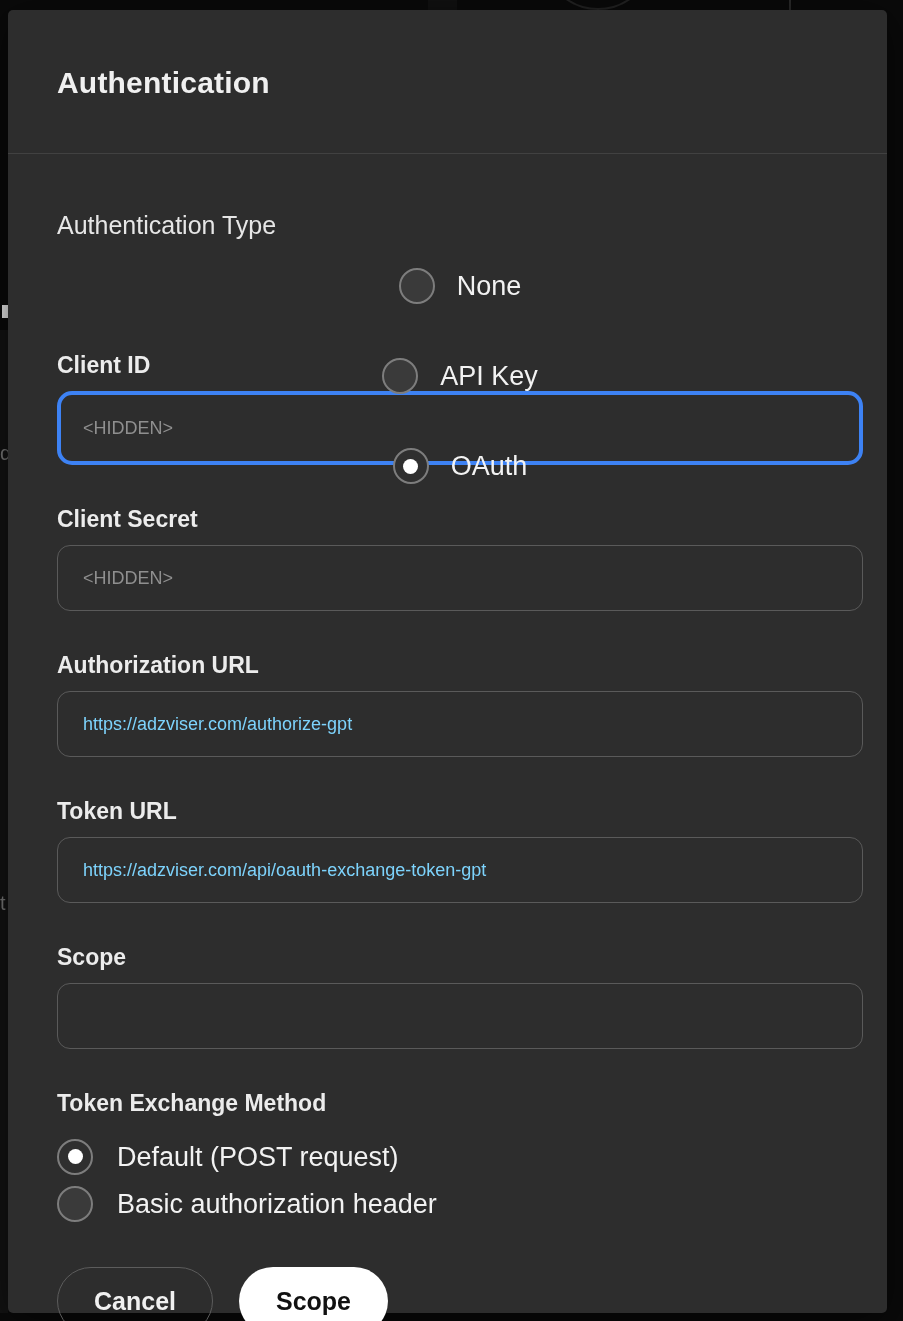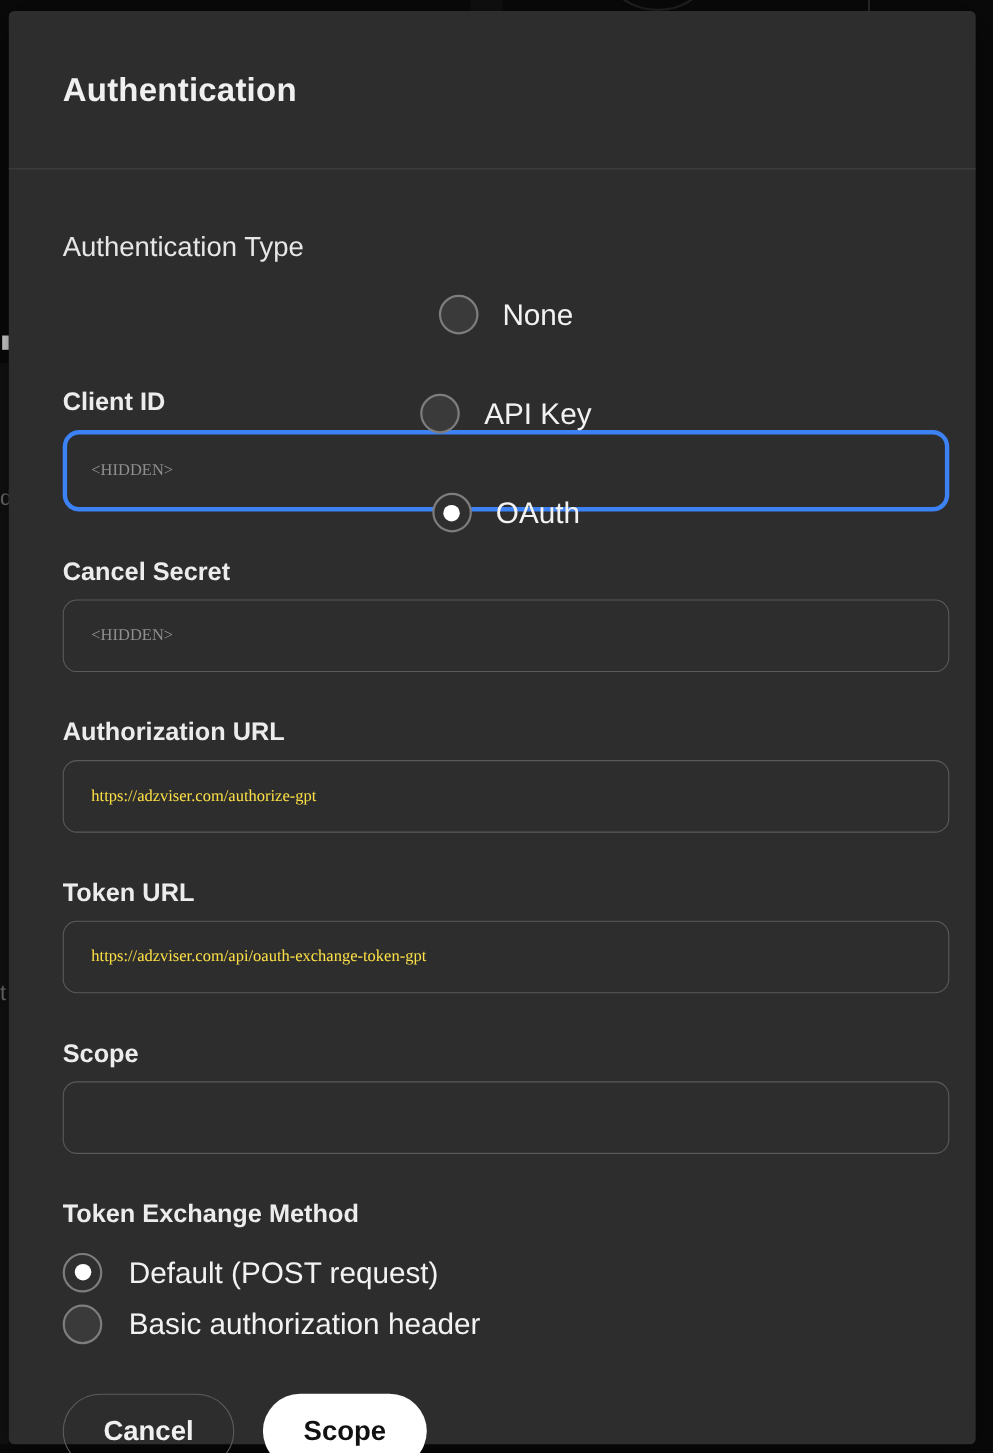--- a/index.html
+++ b/index.html
@@ -73,22 +73,22 @@
   .field-label {
     font-size:23px; font-weight:700; color:#ececec;
     line-height:28px; margin-bottom:12px;
   }
   .text-input {
     display:block; width:100%; height:66px;
     background:#2d2d2d;
     border:1px solid #5a5a5a;
     border-radius:13px;
     padding:0 25px;
-    font-size:15px; color:#fde047;
-    font-family:Liberation Serif, serif;
+    font-size:18px; color:#7dd3fc;
+    font-family:Liberation Sans, sans-serif;
     outline:none;
   }
   .text-input::placeholder { color:#8f8f8f; opacity:1; }
   .text-input.focused {
     height:74px;
     border:4px solid #3d82f4;
     border-radius:15px;
     padding:0 22px;
   }
 
@@ -153,21 +153,21 @@
         <span class="radio-label">OAuth</span>
       </div>
     </div>
 
     <div class="field-group">
       <div class="field-label">Client ID</div>
       <input type="text" class="text-input focused" placeholder="&lt;HIDDEN&gt;" style="">
     </div>
 
     <div class="field-group">
-      <div class="field-label">Cancel Secret</div>
+      <div class="field-label">Client Secret</div>
       <input type="text" class="text-input" placeholder="&lt;HIDDEN&gt;" style="">
     </div>
 
     <div class="field-group">
       <div class="field-label">Authorization URL</div>
       <input type="text" class="text-input" value="https://adzviser.com/authorize-gpt" style="">
     </div>
 
     <div class="field-group">
       <div class="field-label">Token URL</div>

